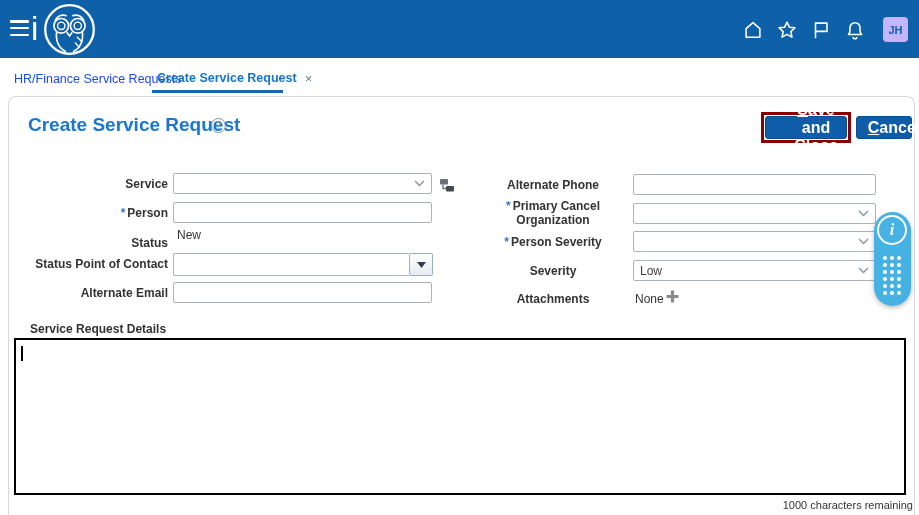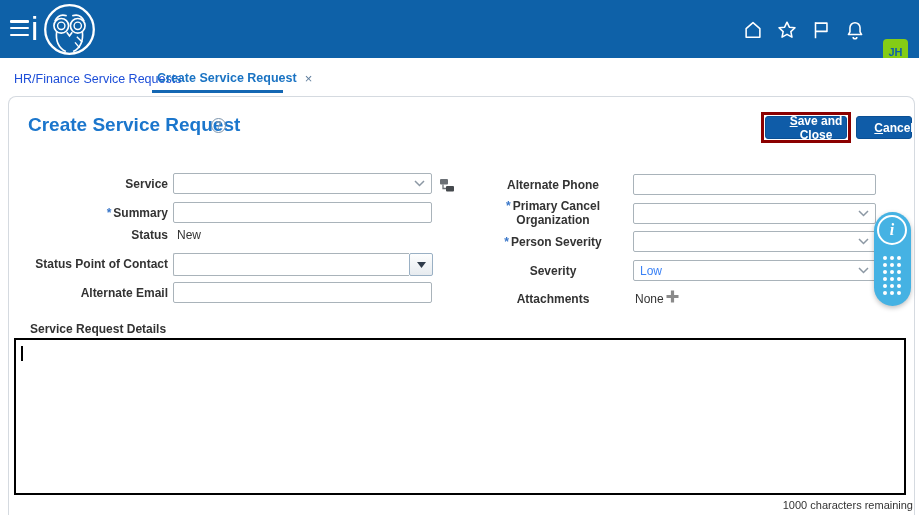--- a/index.html
+++ b/index.html
@@ -18,24 +18,23 @@
   .hamburger i { display:block; width:19px; height:2.6px; background:#fff; margin-bottom:4.2px; border-radius:1px; }
   .logo-i {
     position:absolute; left:31px; top:9px; color:#fff;
     font-size:33px; font-weight:400; line-height:40px;
   }
   .owl { position:absolute; left:42px; top:2px; }
   .hdr-icons { position:absolute; top:19px; left:742px; display:flex; gap:12px; align-items:center; }
   .hdr-icon { width:22px; height:22px; cursor:pointer; }
   .avatar {
     position:absolute; left:883px; top:17px; width:25px; height:25px;
-    background:#84cc16; border-radius:4px; color:#0E61A8;
+    background:#c4b5fd; border-radius:4px; color:#0E61A8;
     font-size:11px; font-weight:700; display:flex; align-items:center; justify-content:center;
     cursor:pointer;
-    margin-top:22px;
   }
 
   
   .tabbar { position:absolute; left:0; top:58px; width:919px; height:38px; background:#fff; }
   .tab-inactive {
     position:absolute; left:14px; top:14px; font-size:12.5px; color:#1d4ed8; cursor:pointer; white-space:nowrap;
   }
   .tab-active {
     position:absolute; left:157px; top:13px; font-size:12.5px; font-weight:700; color:#1A73C3;
     cursor:pointer; white-space:nowrap; display:flex; align-items:center; gap:8px;
@@ -59,21 +58,21 @@
     font-size:10px; font-weight:700; display:flex; align-items:center; justify-content:center;
     cursor:pointer;
   }
 
   
   .annotation-box {
     position:absolute; left:761px; top:112px; border:3px solid #8B0000; padding:1px;
   }
   .btn {
     background:#0F5CA8; color:#fff; border:1px solid #0A4F94; border-radius:3px;
-    font-family:"Liberation Sans", sans-serif; font-size:12px; font-weight:700;
+    font-family:"Liberation Sans", sans-serif; font-size:16px; font-weight:700;
     height:23px; cursor:pointer; display:flex; align-items:center; justify-content:center;padding-left:20px;
   }
   .btn-save { width:82px; }
   .btn-cancel { position:absolute; left:856px; top:116px; width:56px; }
   .btn-label { display:block; }
   .btn-label::first-letter { text-decoration:underline; }
 
   
   .lbl { position:absolute; font-size:12px; font-weight:700; color:#333; }
   .lbl-l { left:16px; width:152px; text-align:right; }
@@ -82,21 +81,21 @@
   .val { position:absolute; font-size:12px; font-weight:400; color:#333; }
 
   .input, .select {
     position:absolute; height:21px; background:#fff;
     border:1px solid #A9B3BA; border-radius:2px;
   }
   input.input {
     font-family:"Liberation Sans", sans-serif; font-size:12px; color:#333; padding:0 6px; outline:none;
   }
   .select { display:flex; align-items:center; justify-content:space-between; padding:0 6px; cursor:pointer; }
-  .select .sel-text { font-size:12px; color:#3b82f6; }
+  .select .sel-text { font-size:12px; color:#404040; }
   .chev { flex:0 0 auto; }
 
   .col-l { left:173px; width:259px; }
   .col-r { left:633px; width:243px; }
 
   
   .lov { position:absolute; left:173px; top:253px; width:260px; height:23px; display:flex; }
   .lov input {
     width:236px; height:23px; border:1px solid #A9B3BA; border-right:none; border-radius:2px 0 0 2px;
     font-family:"Liberation Sans", sans-serif; font-size:12px; padding:0 6px; outline:none;
@@ -210,24 +209,24 @@
   <svg class="chev" width="11" height="7" viewBox="0 0 11 7" fill="none" stroke="#8C98A4" stroke-width="1.5">
       <path d="M1 1 L5.5 5.5 L10 1"></path>
     </svg>
 </div>
 <svg class="hier-btn" viewBox="0 0 18 18">
   <rect x="2" y="3" width="8" height="5.5" rx="1" fill="#6B7075"></rect>
   <path d="M5 8.5 V12.5 H8" stroke="#6B7075" stroke-width="1.3" fill="none"></path>
   <rect x="8" y="10" width="8" height="5.5" rx="1" fill="#45494D"></rect>
 </svg>
 
-<label class="lbl lbl-l" style="top:206px"><span class="req">*</span><span>Summary</span></label>
+<label class="lbl lbl-l" style="top:206px"><span class="req">*</span><span>Person</span></label>
 <input class="input col-l" style="top: 202px;" value="">
 
-<label class="lbl lbl-l" style="top:228px">Status</label>
+<label class="lbl lbl-l" style="top:236px">Status</label>
 <span class="val" style="left:177px; top:228px">New</span>
 
 <label class="lbl lbl-l" style="top:257px">Status Point of Contact</label>
 <div class="lov">
   <input value="" style="">
   <div class="lov-btn">
     <svg width="9" height="6" viewBox="0 0 9 6">
         <path d="M0 0 H9 L4.5 6 Z" fill="#2F3B4A"></path>
       </svg>
   </div>

